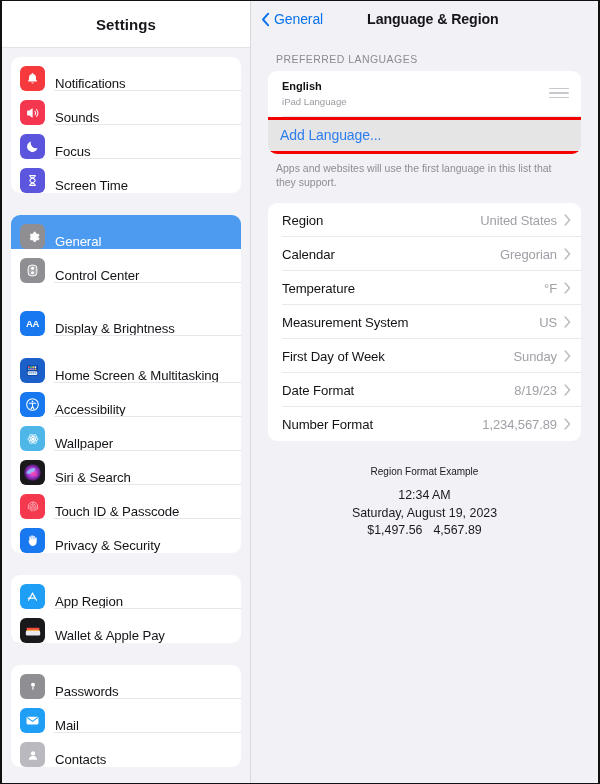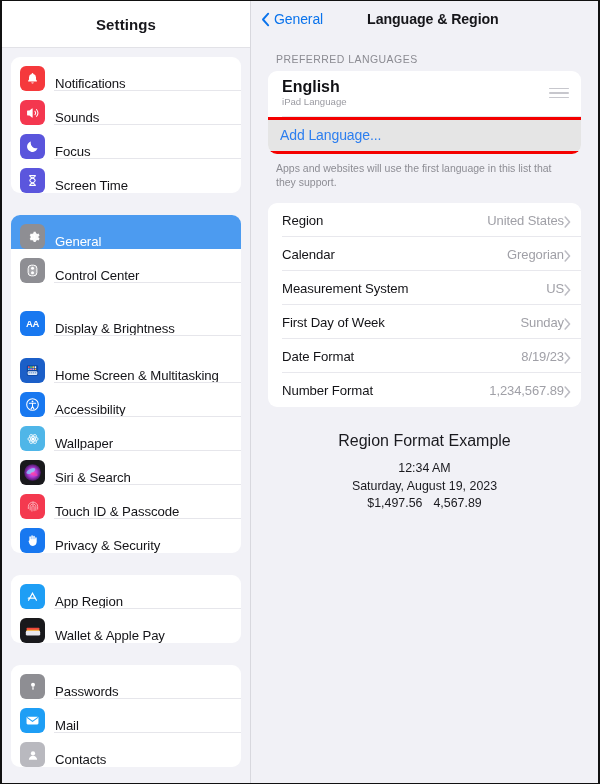--- a/index.html
+++ b/index.html
@@ -163,21 +163,21 @@
 
   .lang-row {
     display: flex;
     align-items: center;
     justify-content: space-between;
     padding: 7px 12px 8px 14px;
     position: relative;
   }
   .lang-texts { display: flex; flex-direction: column; }
   .lang-name {
-    font-size: 16px;
+    font-size: 11px;
     font-weight: bold;
     color: #111115;
     line-height: 17px;
   }
   .lang-sub {
     font-size: 9.6px;
     color: #9a9aa1;
     margin-top: 1px;
     line-height: 12px;
   }
@@ -242,38 +242,39 @@
   }
   .list-row:last-child .sep2 { display: none; }
 
   .row-label {
     font-size: 13.2px;
     color: #131317;
     letter-spacing: -.1px;
   }
   .row-right {
     display: flex;
-    align-items: flex-end;
+    align-items: center;
+    gap: 7px;
   }
   .row-value {
     font-size: 13px;
     color: #a0a0a7;
     letter-spacing: -.1px;
   }
   .chev {
     color: #bcbcc3;
     display: block;
   }
 
   .example {
     text-align: center;
     padding-top: 25px;
   }
   .example-title {
-    font-size: 16px;
+    font-size: 10px;
     color: #1a1a1f;
     margin-bottom: 10px;
   }
   .example-line {
     font-size: 12.4px;
     color: #1a1a1f;
     line-height: 17.5px;
   }
   .example-line .gap { display: inline-block; width: 11px; }
 </style>
@@ -580,20 +581,30 @@
           <span class="row-label">Calendar</span>
           <span class="row-right">
             <span class="row-value">Gregorian</span>
             <svg class="chev" width="7" height="12" viewBox="0 0 8 14" fill="none" stroke="#bcbcc3" stroke-width="1.8" stroke-linecap="round" stroke-linejoin="round">
                 <path d="M1.3 1.2L6.4 7l-5.1 5.8"></path>
               </svg>
           </span>
           <span class="sep2"></span>
         </div>
 
+        <div class="list-row">
+          <span class="row-label">Temperature</span>
+          <span class="row-right">
+            <span class="row-value">°F</span>
+            <svg class="chev" width="7" height="12" viewBox="0 0 8 14" fill="none" stroke="#bcbcc3" stroke-width="1.8" stroke-linecap="round" stroke-linejoin="round">
+                <path d="M1.3 1.2L6.4 7l-5.1 5.8"></path>
+              </svg>
+          </span>
+          <span class="sep2"></span>
+        </div>
 
         <div class="list-row">
           <span class="row-label">Measurement System</span>
           <span class="row-right">
             <span class="row-value">US</span>
             <svg class="chev" width="7" height="12" viewBox="0 0 8 14" fill="none" stroke="#bcbcc3" stroke-width="1.8" stroke-linecap="round" stroke-linejoin="round">
                 <path d="M1.3 1.2L6.4 7l-5.1 5.8"></path>
               </svg>
           </span>
           <span class="sep2"></span>

